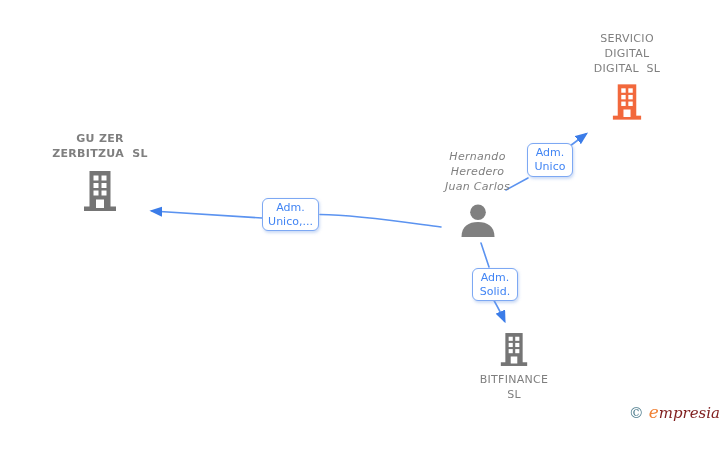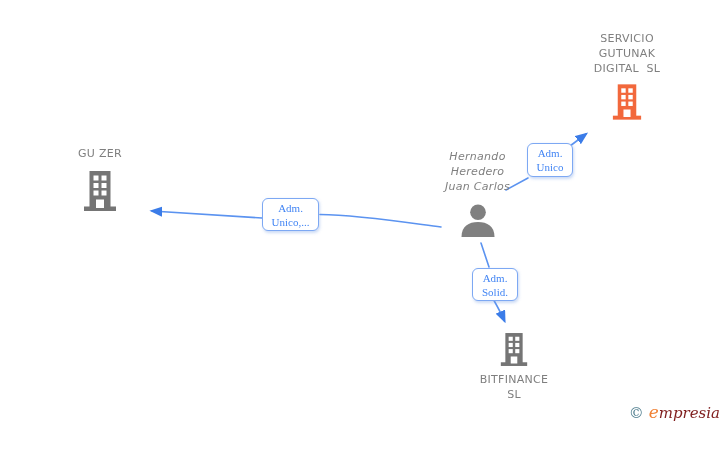--- a/index.html
+++ b/index.html
@@ -49,21 +49,20 @@
     color: #4285f4;
     font-size: 11px;
     line-height: 14px;
     display: flex;
     flex-direction: column;
     align-items: center;
     justify-content: center;
     box-sizing: border-box;
     cursor: pointer;
     white-space: pre;
-    font-family: Liberation Serif, serif;
   }
   .watermark {
     position: absolute;
     right: 8px;
     bottom: 3px;
     z-index: 4;
     font-family: "DejaVu Serif", "Liberation Serif", serif;
     font-style: italic;
     font-size: 15px;
     color: #4e7d8e;
@@ -89,43 +88,44 @@
       <path d="M 441,227 C 410,223 360,215 320,214.5"></path>
       <path d="M 262,218 L 152,211" marker-end="url(#arrow)"></path>
       <path d="M 481,243 L 489,267"></path>
       <path d="M 494,300.5 Q 501,313 504.5,321" marker-end="url(#arrow)"></path>
     </g>
   </svg>
 
   <div class="node" style="left:560px; top:31px; width:134px;">
     <div class="company-name">
       <div class="name-line">SERVICIO</div>
-      <div class="name-line">GUTUNAK</div>
+      <div class="name-line">DIGITAL</div>
       <div class="name-line">DIGITAL  SL</div>
     </div>
     <svg class="node-icon" width="30" height="36" viewBox="0 0 34 40">
       <g fill="#f2683c">
         <rect x="1" y="35.5" width="32" height="4.5"></rect>
         <rect x="6.5" y="0" width="21" height="37"></rect>
       </g>
       <g fill="#ffffff">
         <rect x="10.5" y="4.5" width="5" height="5"></rect>
           <rect x="18.5" y="4.5" width="5" height="5"></rect>
         <rect x="10.5" y="12" width="5" height="5"></rect>
           <rect x="18.5" y="12" width="5" height="5"></rect>
         <rect x="10.5" y="19.5" width="5" height="5"></rect>
           <rect x="18.5" y="19.5" width="5" height="5"></rect>
         <rect x="13" y="28.5" width="8" height="8.5"></rect>
       </g>
     </svg>
   </div>
 
-  <div class="node" style="left:30px; top:146px; width:140px;">
+  <div class="node" style="left:30px; top:131px; width:140px;font-weight:bold;">
     <div class="company-name">
       <div class="name-line">GU ZER</div>
+      <div class="name-line">ZERBITZUA  SL</div>
     </div>
     <svg class="node-icon" style="margin-top:10px;" width="34" height="40" viewBox="0 0 34 40">
       <g fill="#757575">
         <rect x="1" y="35.5" width="32" height="4.5"></rect>
         <rect x="6.5" y="0" width="21" height="37"></rect>
       </g>
       <g fill="#ffffff">
         <rect x="10.5" y="4.5" width="5" height="5"></rect>
           <rect x="18.5" y="4.5" width="5" height="5"></rect>
         <rect x="10.5" y="12" width="5" height="5"></rect>

